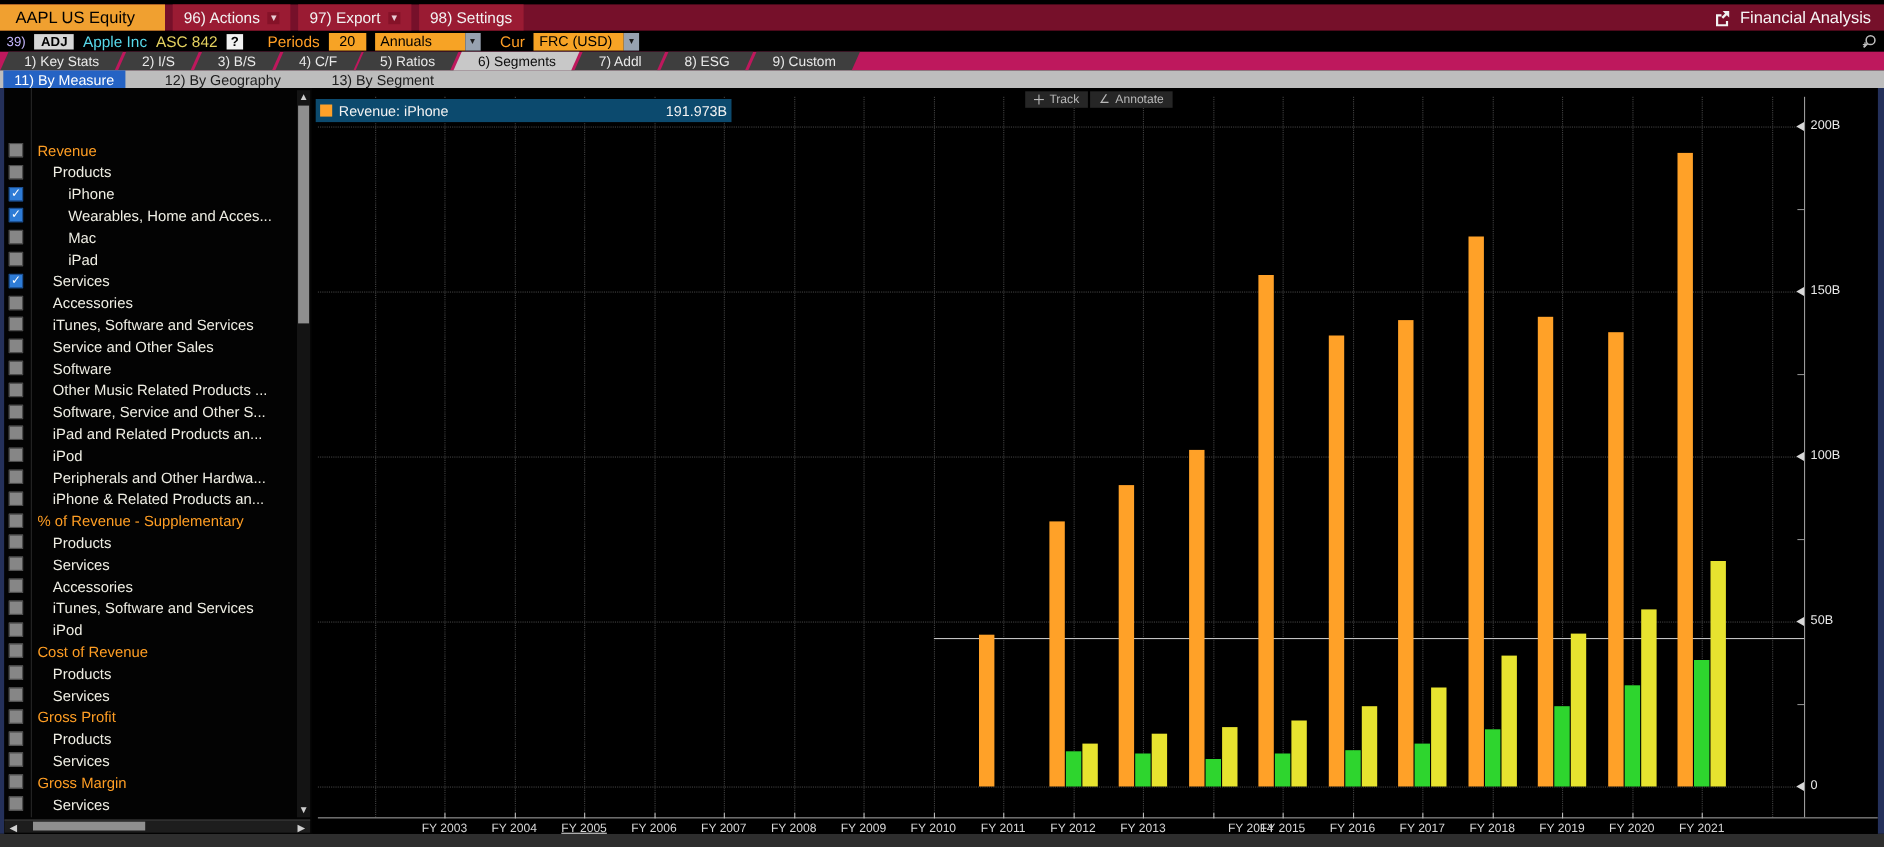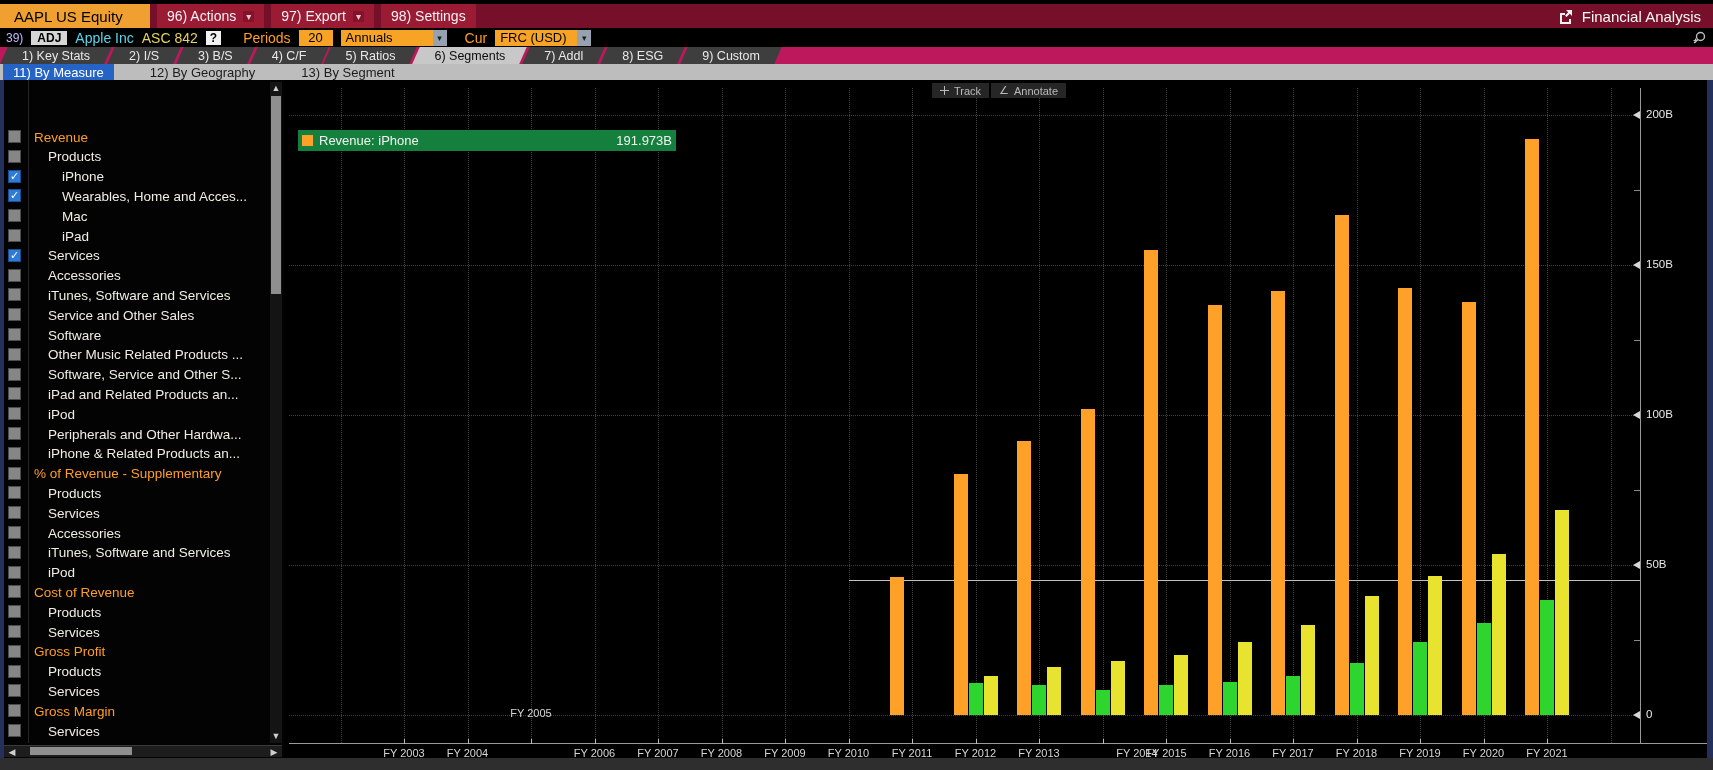--- a/index.html
+++ b/index.html
@@ -84,21 +84,21 @@
   .ytick-arrow { position:absolute; width:0; height:0; border-top:4px solid transparent;
                  border-bottom:4px solid transparent; border-right:7px solid #d8d8d8; }
   .ytick-label { position:absolute; color:#e9e9e9; font-size:11.5px; }
   .ytick-minor { position:absolute; width:6px; height:1px; background:#8a8a8a; }
   .xtick { position:absolute; width:1px; height:5px; background:#bbbbbb; }
   .xlabel { position:absolute; width:64px; text-align:center; color:#d6d6d6; font-size:11px; }
   .bar { position:absolute; }
   #ref-line { position:absolute; height:1px; background:#c2c2c2; }
 
   
-  #legend { position:absolute; left:14px; top:10px; width:378px; background:#15803d; padding:2px 4px;margin-top:40px; }
+  #legend { position:absolute; left:3px; top:10px; width:378px; background:#0c4a6e; padding:2px 4px; }
   .leg-row { display:flex; align-items:center; height:17px; gap:6px; }
   .leg-swatch { width:11px; height:11px; }
   .leg-label { color:#f2f2f2; font-size:13px; flex:1; white-space:nowrap; }
   .leg-value { color:#f2f2f2; font-size:13px; }
 
   
   #chart-tools { position:absolute; left:648px; top:3px; display:flex; gap:2px; }
   .tool-btn { background:#262626; color:#b9b9b9; font-size:11px; height:15px; display:flex;
               align-items:center; gap:5px; padding:0 8px; }
   .cross { position:relative; width:9px; height:9px; display:inline-block; }
@@ -139,21 +139,21 @@
 
 <div id="toolbar">
   <span class="num">39)</span>
   <span class="badge-adj">ADJ</span>
   <span class="company">Apple Inc</span>
   <span class="acct-std">ASC 842</span>
   <span class="badge-q">?</span>
   <span class="lbl-orange" style="margin-left:14px">Periods</span>
   <span class="amber-field" style="width:34px; justify-content:center">20</span>
   <span class="dd">
-    <span class="amber-field" style="width:92px">Annuals</span>
+    <span class="amber-field" style="width:82px">Annuals</span>
     <span class="dd-btn">▾</span>
   </span>
   <span class="lbl-orange" style="margin-left:10px">Cur</span>
   <span class="dd">
     <span class="amber-field" style="width:82px">FRC (USD)</span>
     <span class="dd-btn">▾</span>
   </span>
   <span id="zoom-find">
     <svg class="icon" width="16" height="16" viewBox="0 0 16 16">
       <circle cx="9.5" cy="6.5" r="4" fill="none" stroke="#bdbdbd" stroke-width="1.4"></circle>
@@ -392,21 +392,21 @@
       <div class="ytick-minor" style="left: 1350px; top: 410px;"></div>
       <div class="ytick-minor" style="left: 1350px; top: 260px;"></div>
       <div class="ytick-minor" style="left: 1350px; top: 110px;"></div>
       <div class="axis-right" style="left: 1356px; top: 8px; height: 655px;"></div>
       <div class="axis-bottom" style="left: 5px; top: 663px; width: 1418px;"></div>
       <div class="xtick" style="left: 120px; top: 659px;"></div>
       <div class="xlabel" style="left: 88px; top: 667px;">FY 2003</div>
       <div class="xtick" style="left: 183.5px; top: 659px;"></div>
       <div class="xlabel" style="left: 151.5px; top: 667px;">FY 2004</div>
       <div class="xtick" style="left: 247px; top: 659px;"></div>
-      <div class="xlabel" style="left: 215px; top: 627px;">FY 2005</div>
+      <div class="xlabel" style="left: 215px; top: 667px; text-decoration: underline;">FY 2005</div>
       <div class="xtick" style="left: 310.5px; top: 659px;"></div>
       <div class="xlabel" style="left: 278.5px; top: 667px;">FY 2006</div>
       <div class="xtick" style="left: 374px; top: 659px;"></div>
       <div class="xlabel" style="left: 342px; top: 667px;">FY 2007</div>
       <div class="xtick" style="left: 437.5px; top: 659px;"></div>
       <div class="xlabel" style="left: 405.5px; top: 667px;">FY 2008</div>
       <div class="xtick" style="left: 501px; top: 659px;"></div>
       <div class="xlabel" style="left: 469px; top: 667px;">FY 2009</div>
       <div class="xtick" style="left: 564.5px; top: 659px;"></div>
       <div class="xlabel" style="left: 532.5px; top: 667px;">FY 2010</div>

